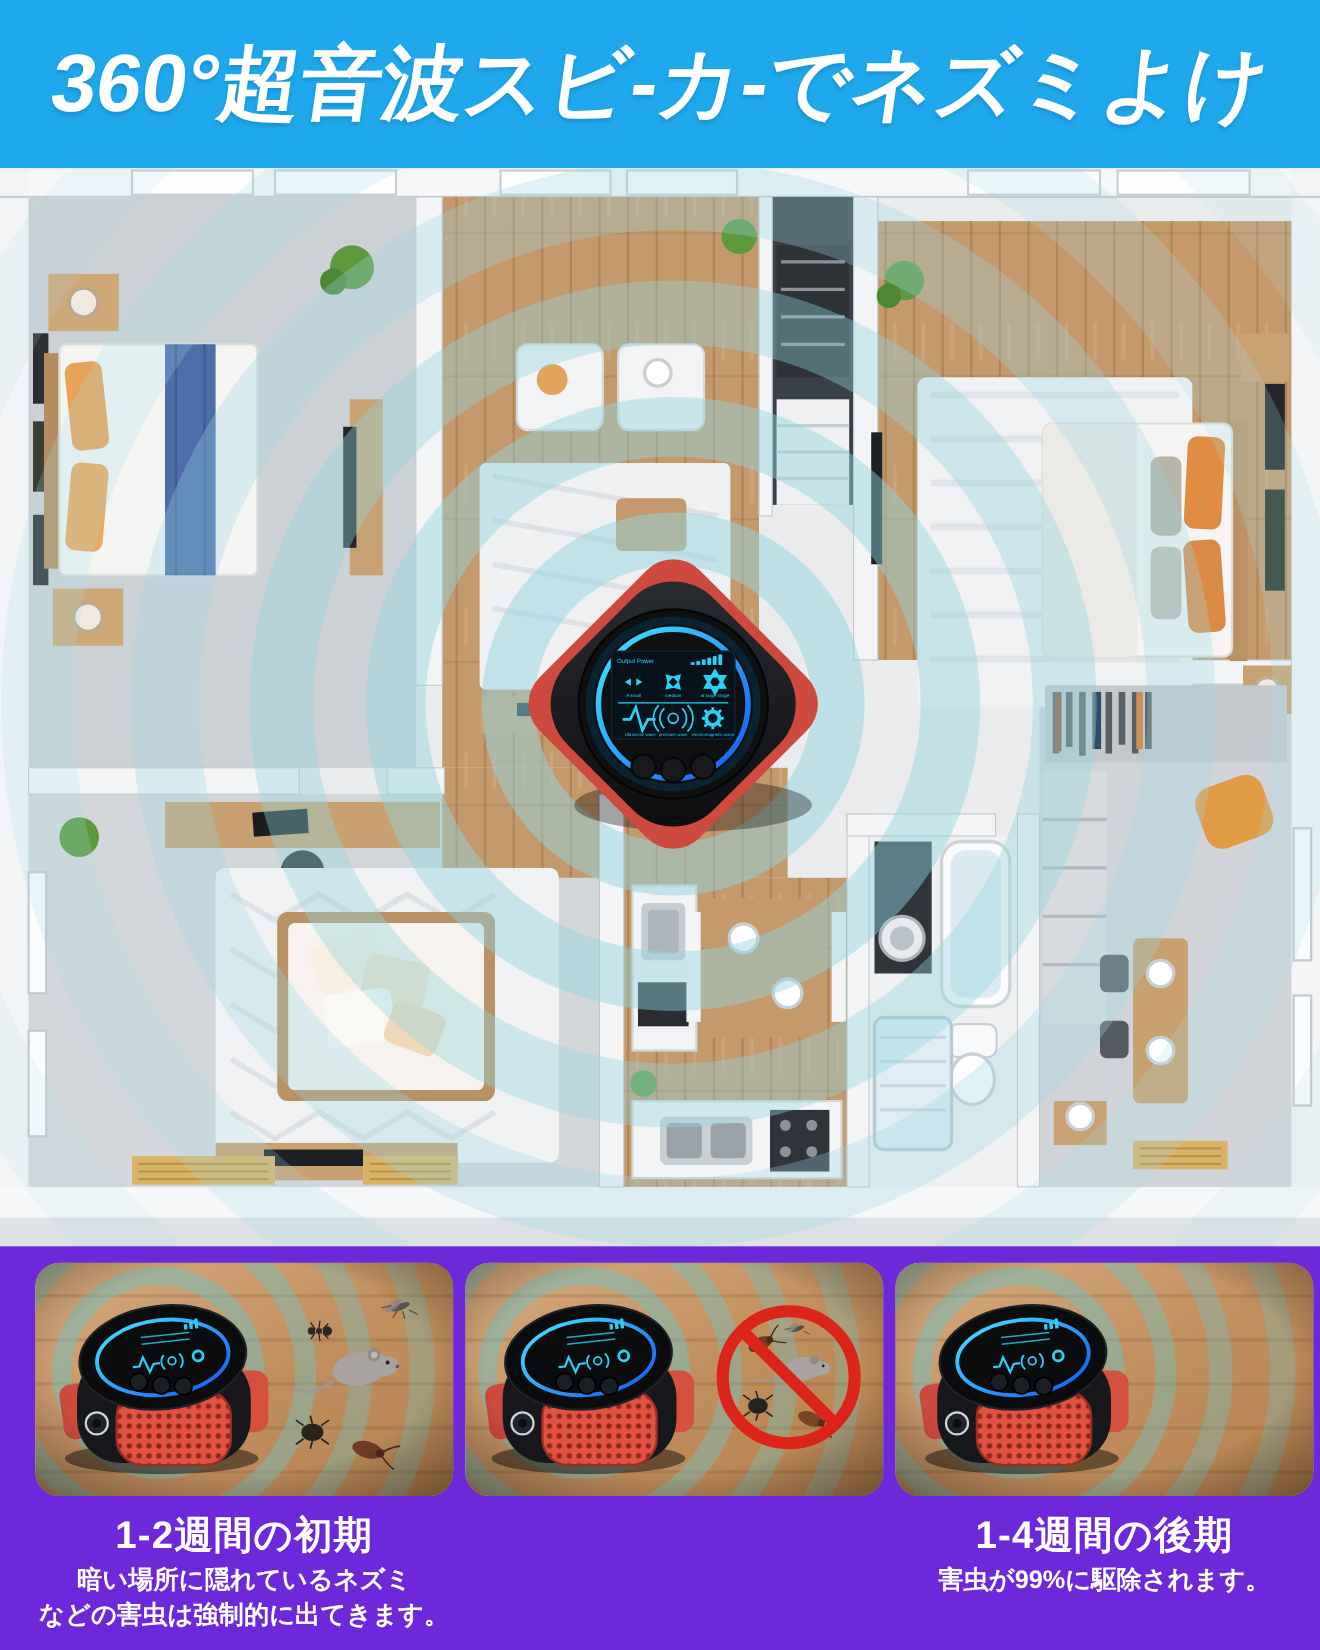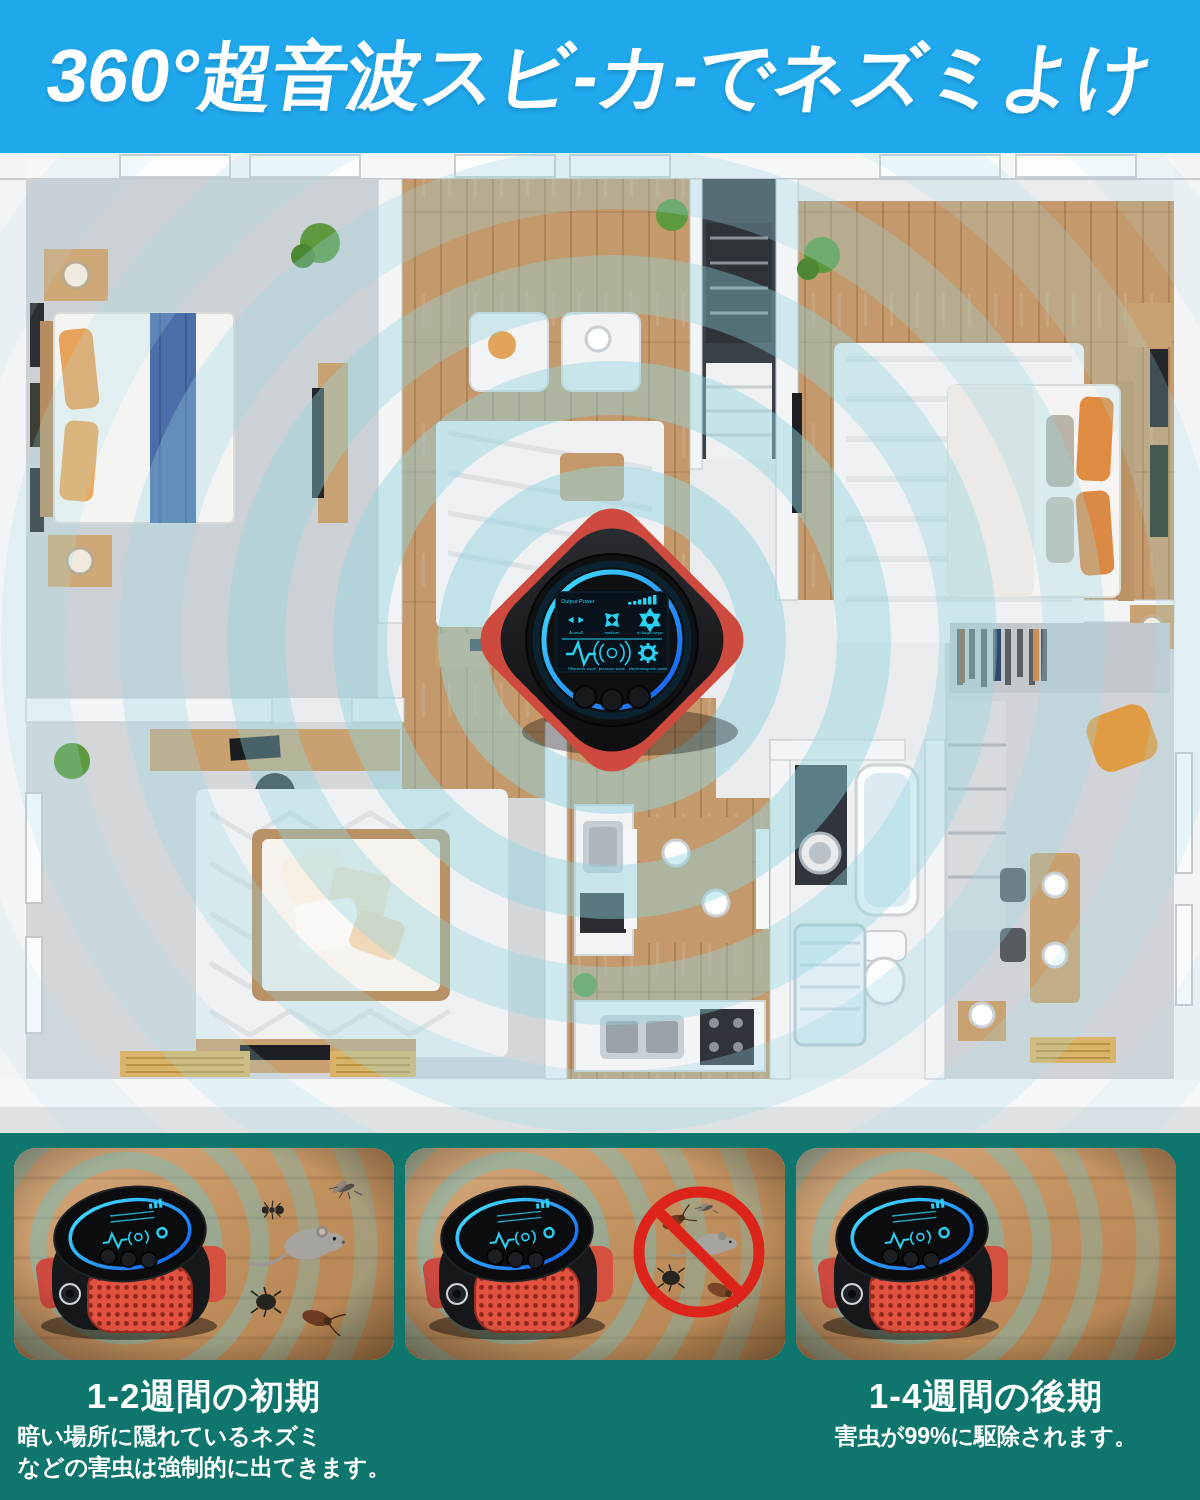--- a/index.html
+++ b/index.html
@@ -5,27 +5,27 @@
   html,body{margin:0;padding:0;background:#ffffff;font-family:"Liberation Sans","DejaVu Sans",sans-serif;}
   .page{position:relative;width:1200px;height:1500px;overflow:hidden;background:#fff;margin:0 auto;}
   
   .hdr{position:absolute;top:0;left:0;width:1200px;height:153px;background:#1fa9ec;display:flex;align-items:center;justify-content:center;}
   .hdr h1{margin:0;color:#ffffff;font-size:74px;font-weight:900;letter-spacing:0px;white-space:nowrap;
           transform:skewX(-8deg);text-shadow:0 3px 4px rgba(0,40,80,.18);}
   
   .floorplan{position:absolute;top:153px;left:0;width:1200px;height:980px;}
   .floorplan svg{display:block;}
   
-  .stages{position:absolute;top:1133px;left:0;width:1200px;height:367px;background:#0f766e;
-          display:flex;gap:11px;padding:15px 14px 0 14px;box-sizing:border-box;}
+  .stages{position:absolute;top:1133px;left:0;width:1200px;height:367px;background:#6d28d9;
+          display:flex;gap:11px;padding:15px 14px 0 32px;box-sizing:border-box;}
   .stage{width:380px;display:flex;flex-direction:column;align-items:center;}
   .photo{width:380px;height:212px;border-radius:22px;overflow:hidden;position:relative;background:#c49a6c;}
   .photo svg{display:block;}
   .stage h2{margin:17px 0 5px 0;color:#ffffff;font-size:35px;font-weight:800;letter-spacing:1px;line-height:1.1;}
-  .stage p{margin:0;color:#ffffff;font-size:23px;font-weight:700;line-height:31px;white-space:pre-line;}
+  .stage p{margin:0;color:#ffffff;font-size:23px;font-weight:700;line-height:31px;text-align:center;white-space:pre-line;}
 </style>
 </head>
 <body>
 
 <div class="page">
 
   <header class="hdr">
     <h1>360°超音波スビ-カ-でネズミよけ</h1>
   </header>
 

